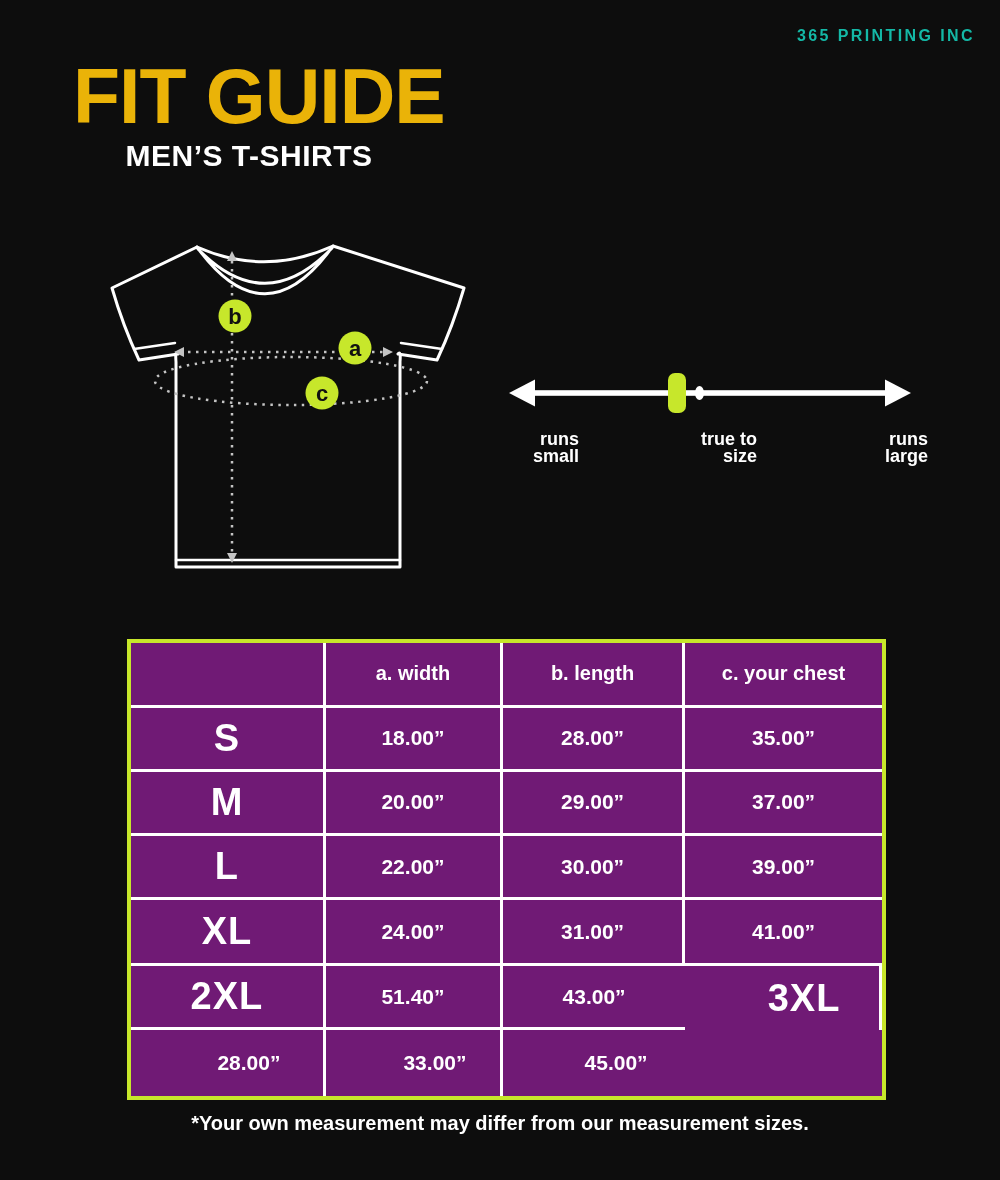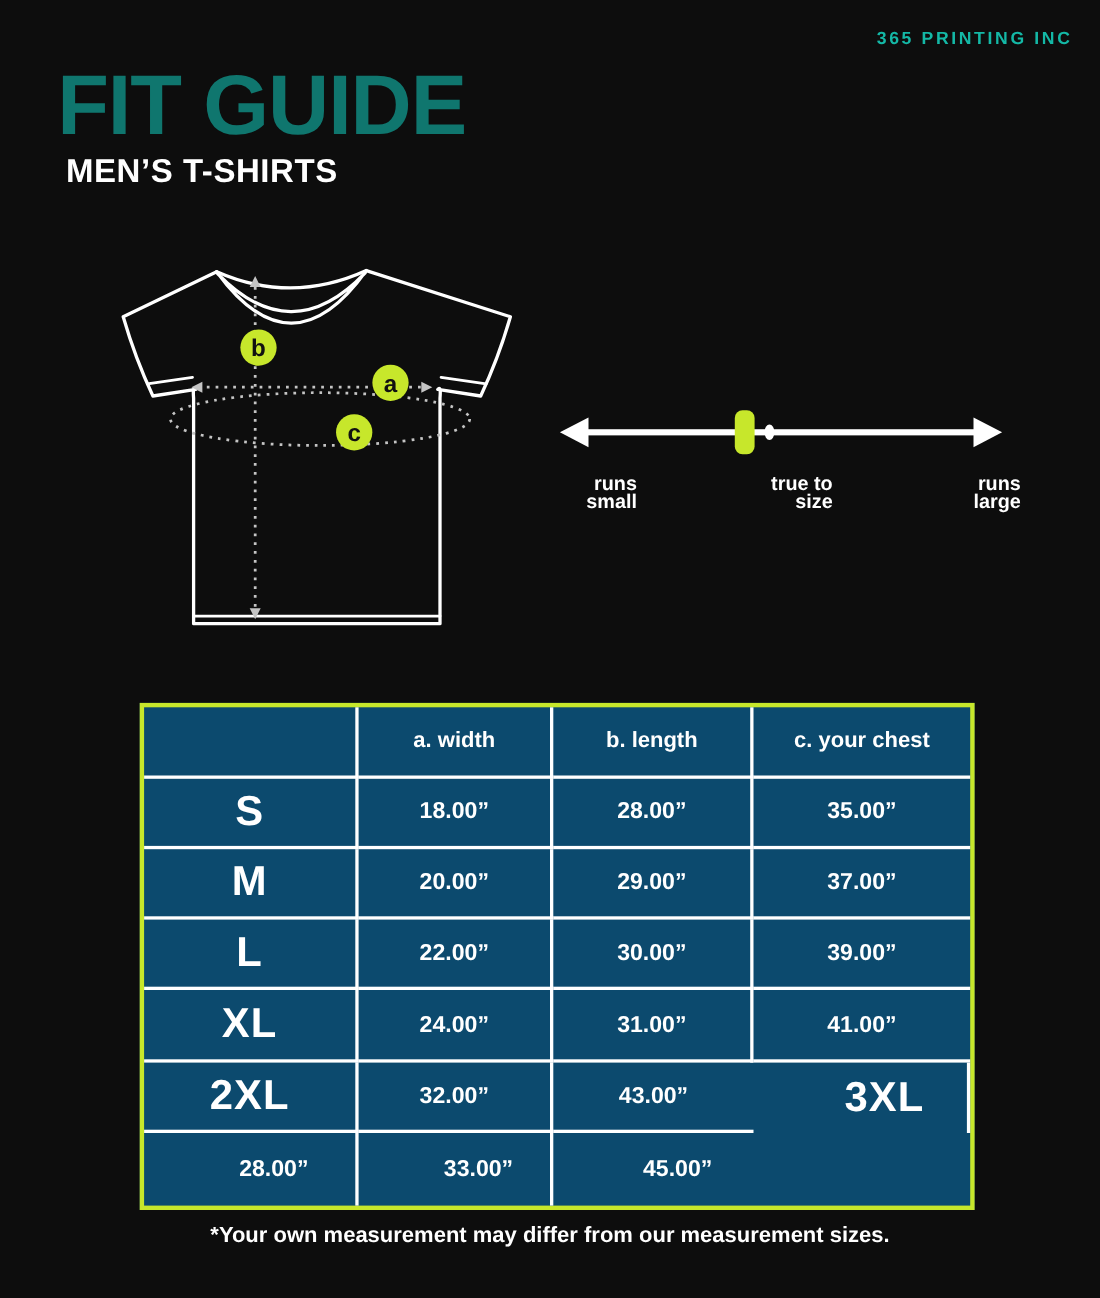--- a/index.html
+++ b/index.html
@@ -13,28 +13,28 @@
     overflow: hidden;
   }
   .abs { position: absolute; }
 
   .brand {
     right: 25px; top: 27px;
     font-size: 16px; letter-spacing: 2.4px;
     color: #14b8a6;
   }
   .title {
-    left: 52px; top: 58px;
+    left: 73px; top: 58px;
     font-size: 77px; line-height: 1;
     letter-spacing: -1px;
-    color: #0f766e;
+    color: #eab308;
   }
   .subtitle {
     left: 60px; top: 139px; width: 378px;
-    text-align: left;
+    text-align: center;
     font-size: 30px; letter-spacing: 0.5px;
     color: #ffffff;
   }
 
   .tshirt-svg { left: 95px; top: 238px; }
   .scale-svg  { left: 505px; top: 368px; }
 
   .scale-label {
     top: 431px;
     text-align: right;
@@ -46,21 +46,21 @@
   .scale-label.right  { left: 828px; width: 100px; }
 
   .size-table {
     left: 127px; top: 639px;
     width: 759px; height: 461px;
     box-sizing: border-box;
     border: 4px solid #c7e72b;
     display: grid;
     grid-template-columns: 197fr 179fr 184fr 199fr;
     grid-template-rows: 66fr 65fr 65fr 66fr 67fr 65fr 67fr;
-    background: #0c4a6e;
+    background: #701a75;
   }
   .cell {
     display: flex; align-items: center; justify-content: center;
     border-right: 3px solid #ffffff;
     border-bottom: 3px solid #ffffff;
     color: #ffffff;
   }
   .cell.lastcol { border-right: none; }
   .cell.lastrow { border-bottom: none; margin-left: 44px; }
   .cell.head { font-size: 20px; }
@@ -154,21 +154,21 @@
   <div class="cell val">22.00”</div>
   <div class="cell val">30.00”</div>
   <div class="cell val lastcol">39.00”</div>
 
   <div class="cell size">XL</div>
   <div class="cell val">24.00”</div>
   <div class="cell val">31.00”</div>
   <div class="cell val lastcol">41.00”</div>
 
   <div class="cell size">2XL</div>
-  <div class="cell val">32.00”</div>
+  <div class="cell val">51.40”</div>
   <div class="cell val lastcol">43.00”</div>
 
   <div class="cell size lastrow">3XL</div>
   <div class="cell val lastrow">28.00”</div>
   <div class="cell val lastrow">33.00”</div>
   <div class="cell val lastrow lastcol">45.00”</div>
 </div>
 
 <div class="abs footnote">*Your own measurement may differ from our measurement sizes.</div>
 

